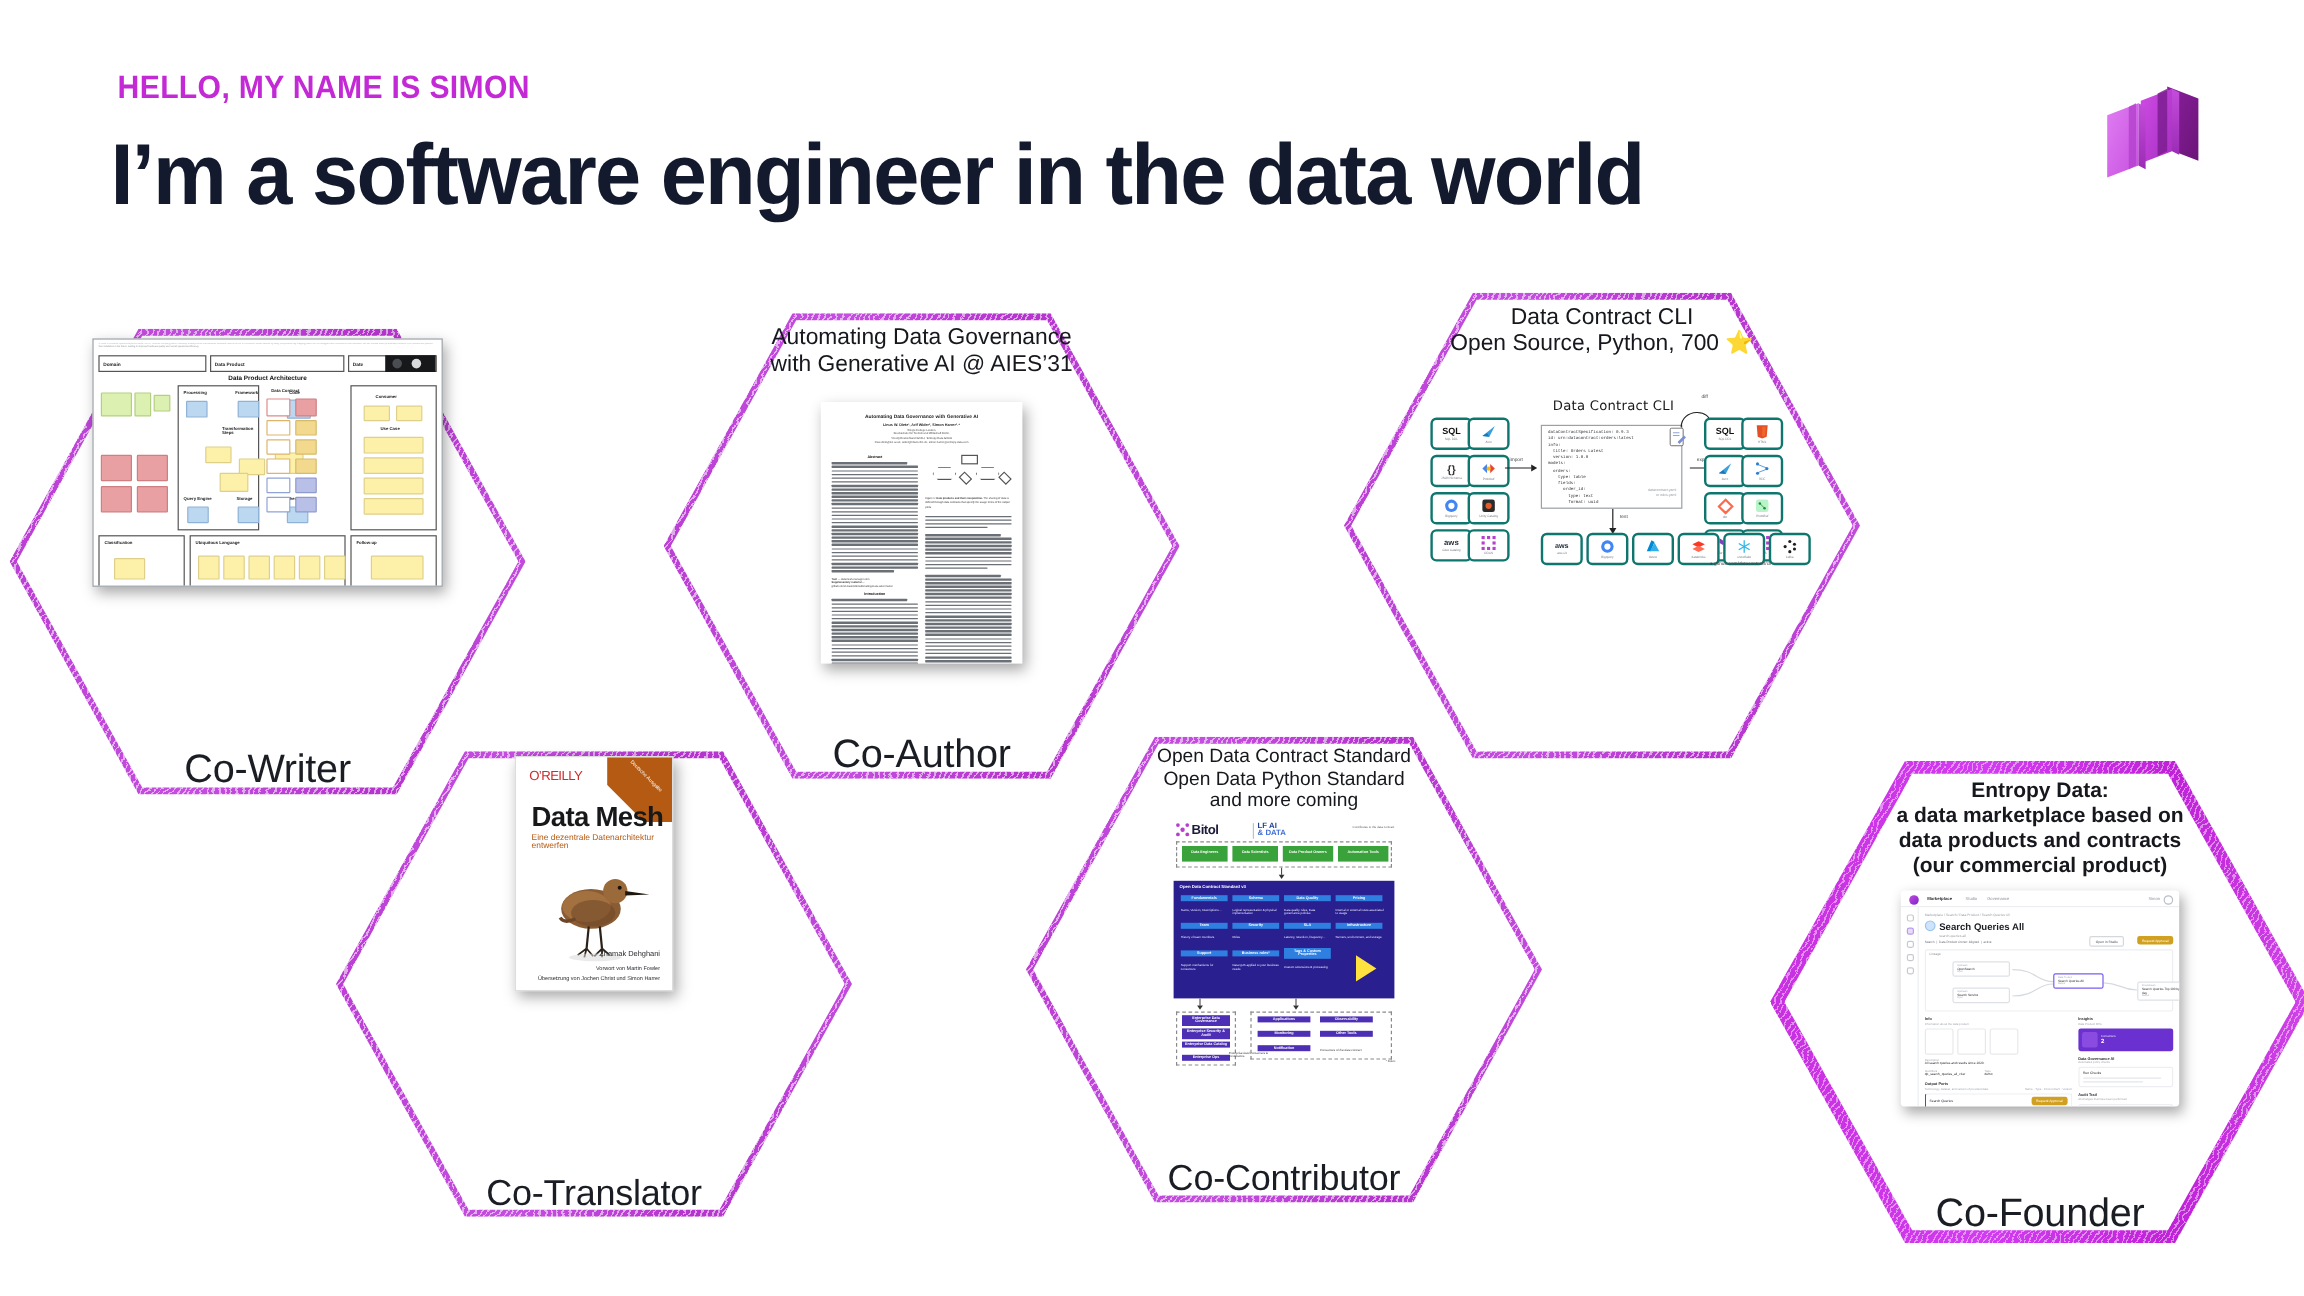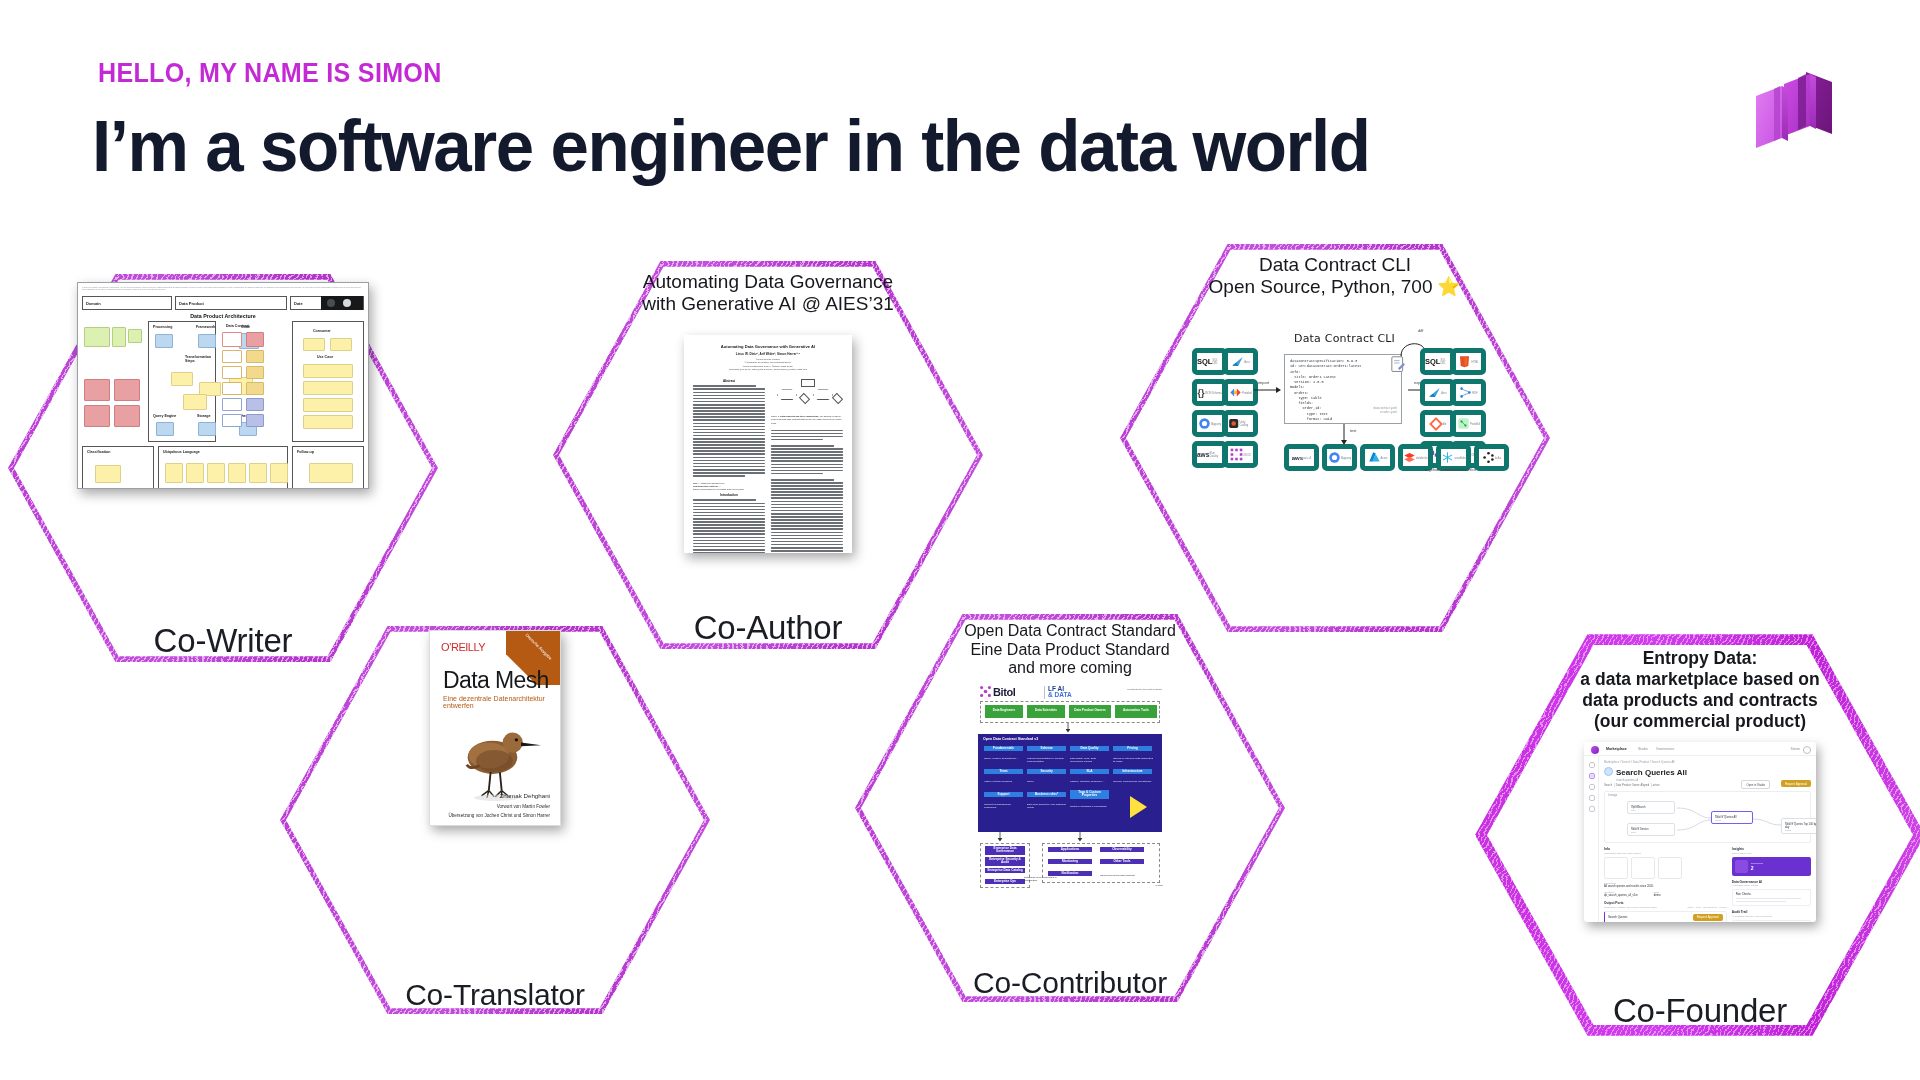--- a/index.html
+++ b/index.html
@@ -116,35 +116,35 @@
   .ln.s{ width:72% } .ln.m{ width:88% }
   .pp-fig { border:0; height:34px; position:relative; margin:2px 0 2px; }
   .pp-cap { font-size:2.2px; color:#333; line-height:1.4; }
   .hexmini { position:absolute; border:.6px solid #555; width:20px; height:11px;
              clip-path: polygon(25% 0,75% 0,100% 50%,75% 100%,25% 100%,0 50%); background:#fff;}
 
   
   .cliArt { width:290px; height:152px; background:#fff; position:relative; }
   .cli-title { position:absolute; left:104px; top:10px; font-size:11px; color:#1a1a1a; font-family:"DejaVu Sans", sans-serif; letter-spacing:.2px;}
   .icogrid { position:absolute; display:grid; grid-template-columns:repeat(2, 27px); gap:4px; }
-  .ico { width:35px; height:27px; border:5px solid #0f766e; border-radius:5px; background:#fff;
-         display:flex; flex-direction:row; align-items:center; justify-content:center; font-size:7.5px; font-weight:bold; overflow:hidden;}
+  .ico { width:35px; height:27px; border:2px solid #0f766e; border-radius:5px; background:#fff;
+         display:flex; flex-direction:column; align-items:center; justify-content:center; font-size:7.5px; font-weight:bold; overflow:hidden;}
   .ico .sub{ font-size:2.6px; color:#7b8089; font-weight:normal; margin-top:1px;}
   .codebox { position:absolute; left:94px; top:32px; width:118px; height:70px; border:1px solid #9aa0a6; background:#fff; padding:4px 5px; }
   .codebox pre { font-family:"Liberation Mono", monospace; font-size:3.5px; line-height:1.5; color:#2c2f35; white-space:pre; }
   .arrowlbl { position:absolute; font-size:4px; color:#444; }
   .cli-foot { position:absolute; right:4px; bottom:2px; font-size:4px; color:#444; }
 
   
   .bookArt { width:132px; height:196px; background:#fff; position:relative; overflow:hidden; border:1px solid #ddd;}
   .bk-or { position:absolute; left:11px; top:10px; font-size:11px; font-weight:normal; color:#cf2b2b; letter-spacing:-.5px;}
   .bk-corner { position:absolute; right:0; top:0; width:54px; height:54px; overflow:hidden;}
   .bk-corner:after{ content:""; position:absolute; right:-28px; top:-28px; width:78px;height:78px; background:#b55a12; transform:rotate(45deg);}
   .bk-corner span{ position:absolute; right:4px; top:13px; transform:rotate(45deg); color:#fff; font-size:4.2px; text-align:center; z-index:2; line-height:1.3;}
-  .bk-t { position:absolute; left:13px; top:36px; font-size:23px; color:#17181a; font-weight:400; letter-spacing:-.6px;}
+  .bk-t { position:absolute; left:13px; top:36px; font-size:23px; color:#17181a; font-weight:700; letter-spacing:-.6px;}
   .bk-s { position:absolute; left:13px; top:64px; font-size:7px; color:#b55a12; }
   .bk-a { position:absolute; right:10px; bottom:26px; font-size:6.2px; color:#2a2c30; text-align:right;}
   .bk-a2 { position:absolute; right:10px; bottom:16px; font-size:4.6px; color:#2a2c30; text-align:right;}
   .bk-a3 { position:absolute; right:10px; bottom:7px; font-size:4.6px; color:#2a2c30; text-align:right;}
   .bird { position:absolute; left:22px; top:84px; width:92px; height:92px; }
 
   
   .odcsArt { width:188px; height:204px; background:#fff; position:relative; font-size:3px; padding:2px;}
   .od-logo { position:absolute; left:4px; top:2px; font-size:11px; font-weight:bold; color:#1c1b3a; letter-spacing:-.4px;}
   .od-lf { position:absolute; left:72px; top:2px; font-size:6.5px; font-weight:bold; color:#1c3f94; line-height:1.05;}
@@ -745,21 +745,21 @@
       <div class="role">Co-Translator</div>
     </div>
   </div>
 
   <div class="hex small-cap small-role" style="left:855px; top:608px;">
     <div class="shape"></div>
     <div class="inner"></div>
     <div class="content">
       <div class="cap">
         <span>Open Data Contract Standard</span><br>
-        <span>Eine Data Product Standard</span><br>
+        <span>Open Data Python Standard</span><br>
         <span>and more coming</span>
       </div>
       <div class="art" style="margin-top:6px">
         <div class="odcsArt">
           <div style="position:absolute;left:3px;top:1px;width:13px;height:13px">
             <svg width="13" height="13" viewBox="0 0 20 20">
                 <g fill="#b63fd0">
                   <circle cx="4" cy="4" r="2.4"></circle>
                   <circle cx="16" cy="4" r="2.4"></circle>
                   <circle cx="4" cy="16" r="2.4"></circle>

